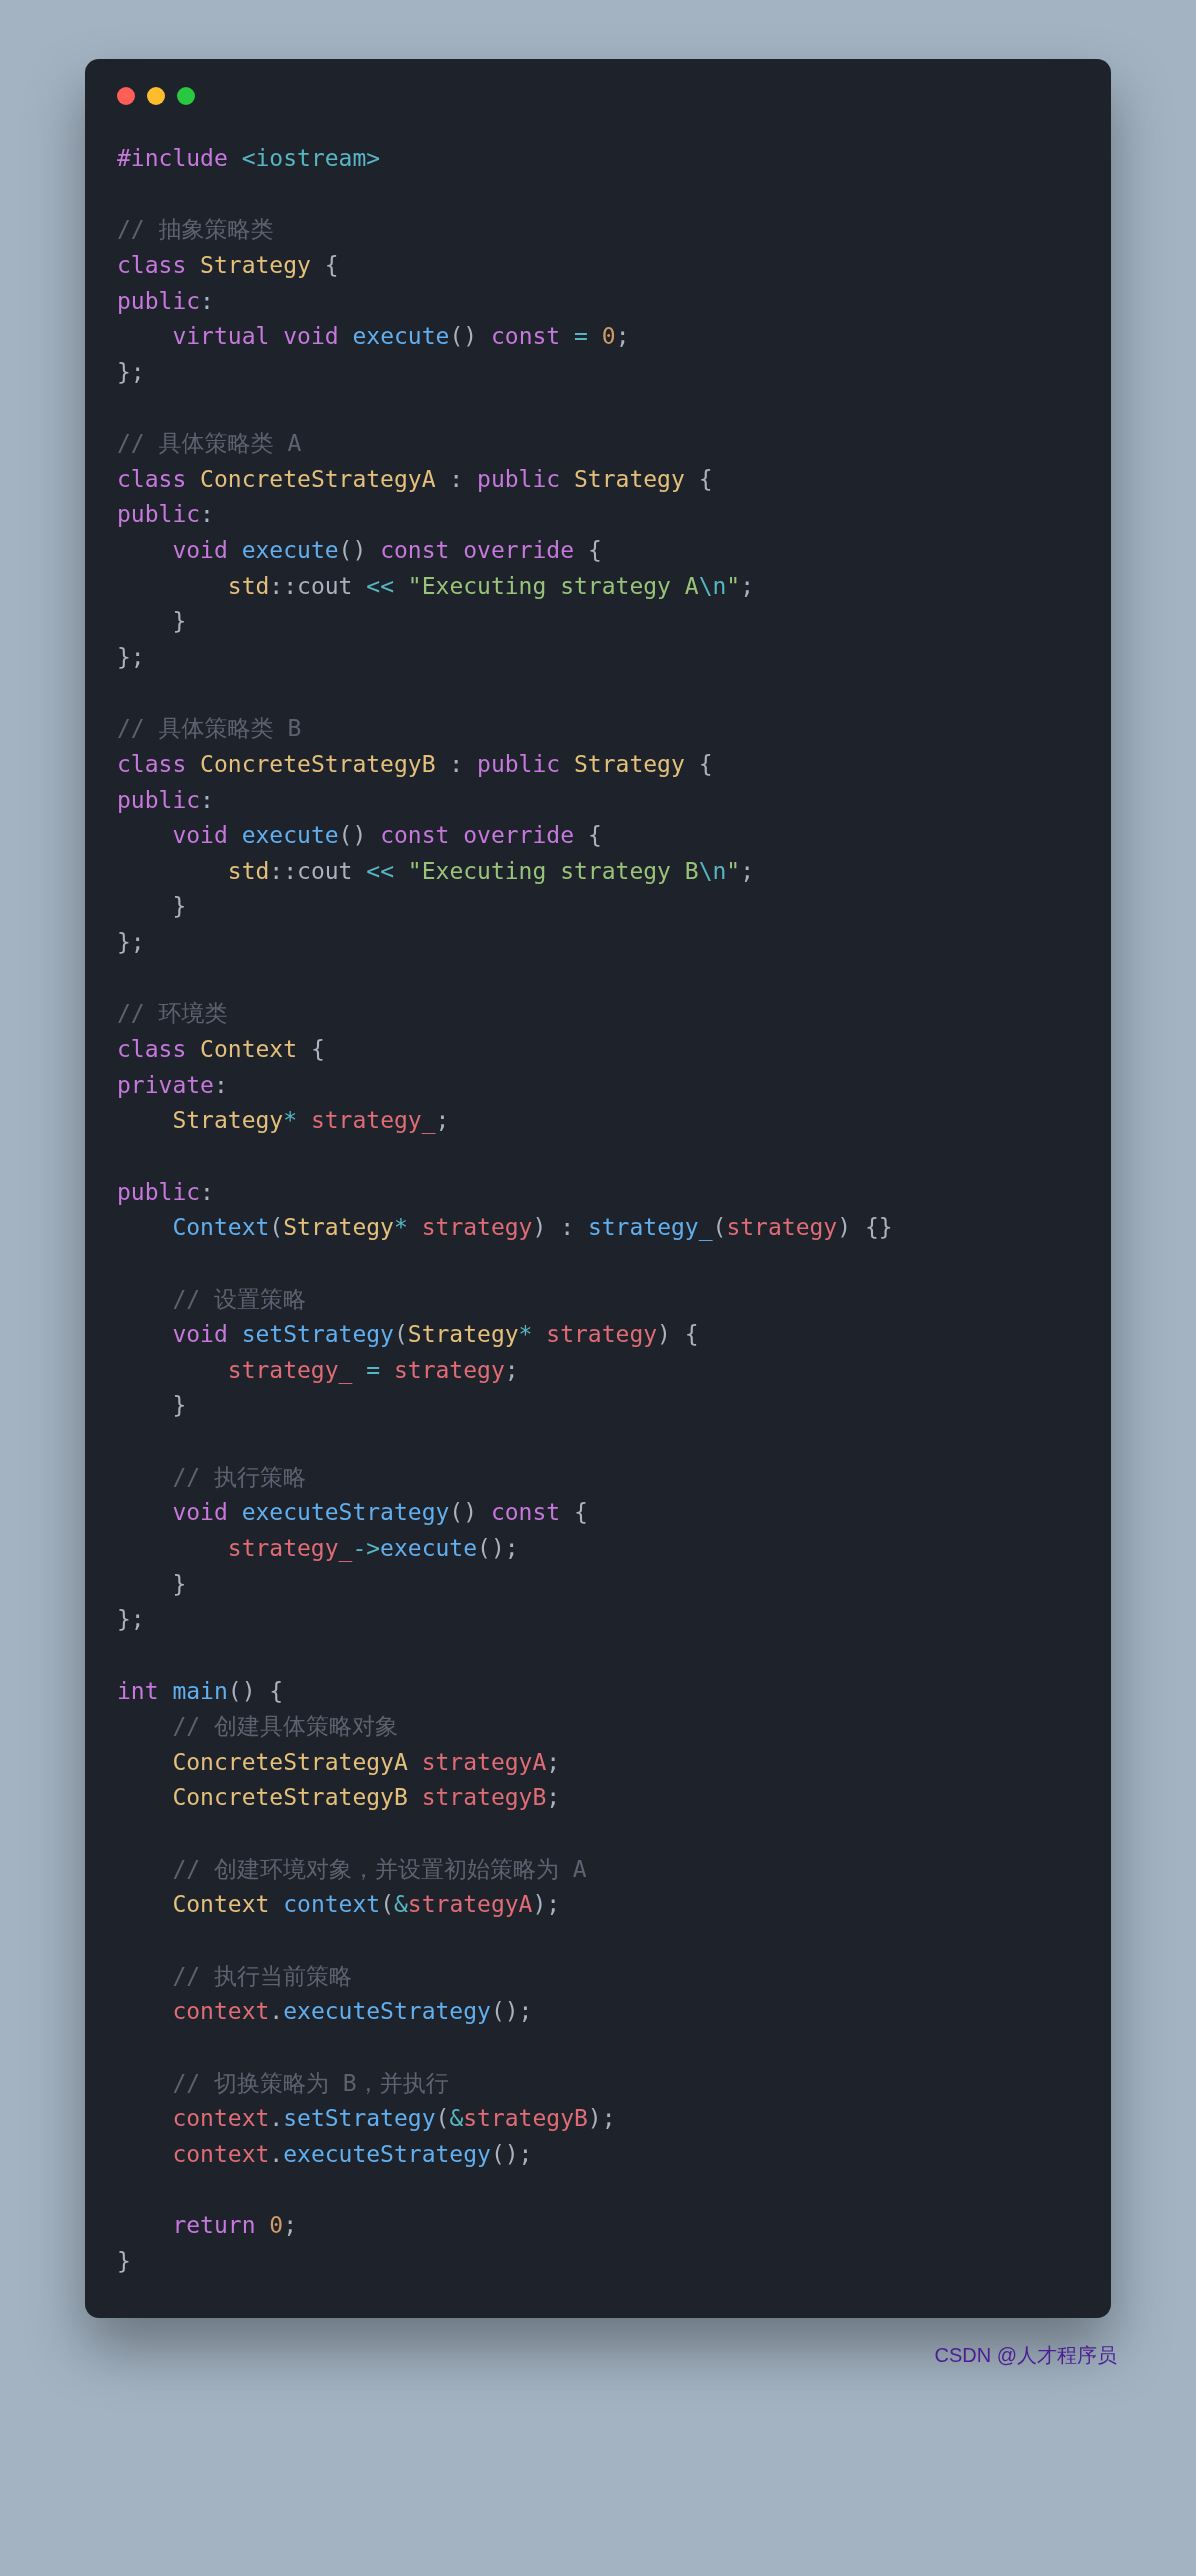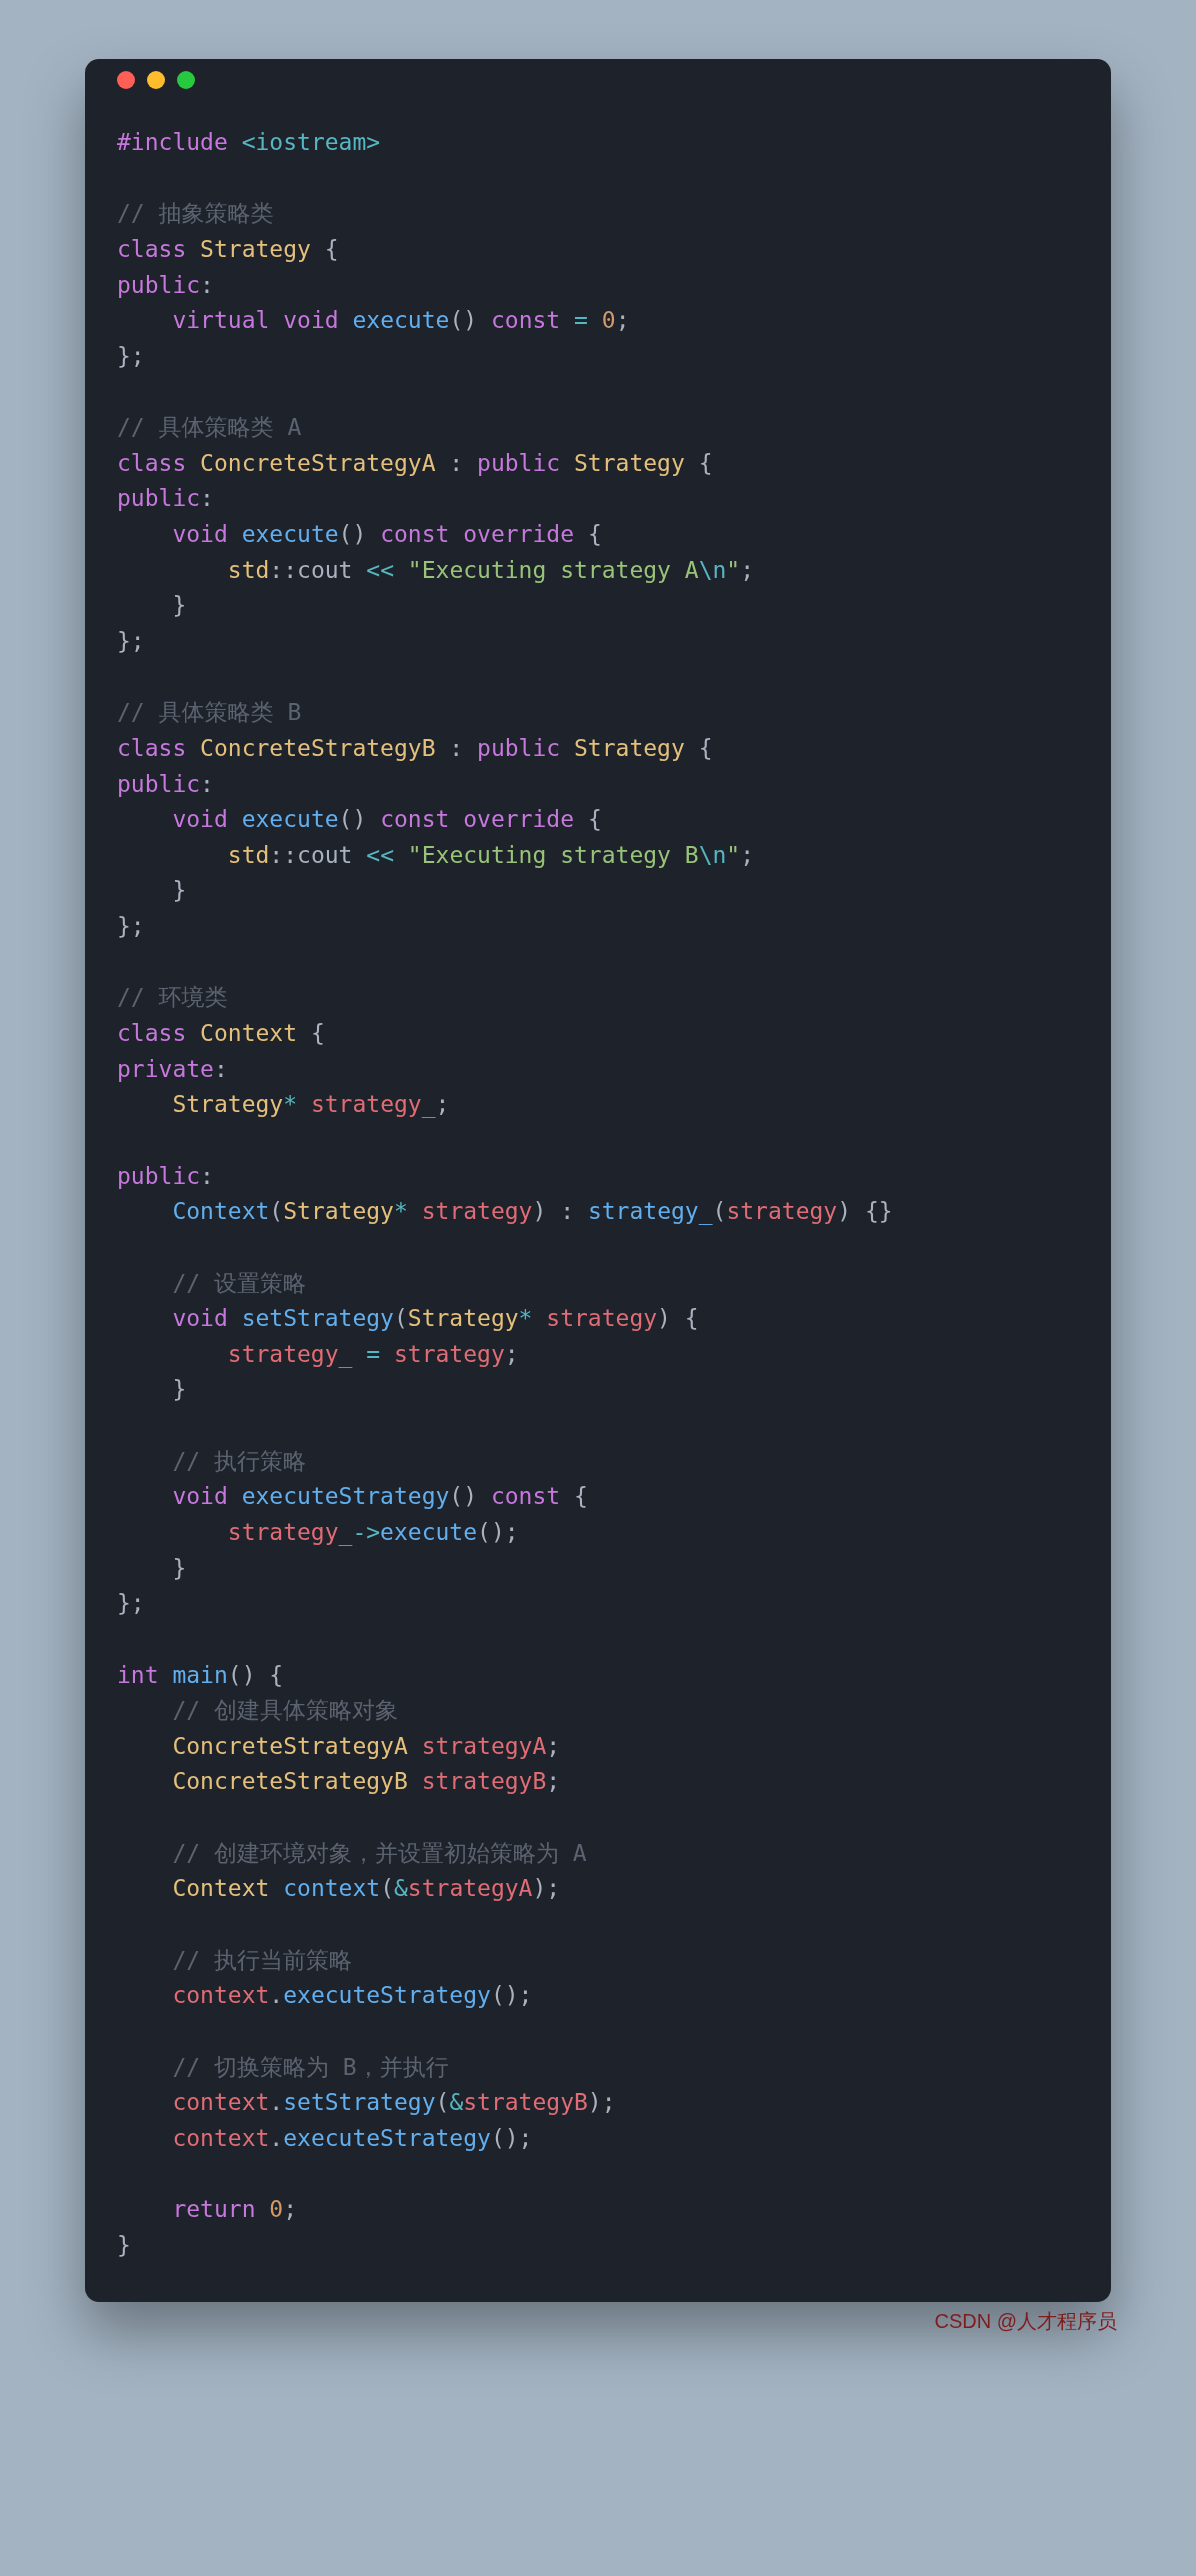--- a/index.html
+++ b/index.html
@@ -13,21 +13,21 @@
     padding: 59px 0;
     display: flex;
     flex-direction: column;
     align-items: center;
   }
   .window {
     background: #1e222a;
     width: 1026px;
     border-radius: 14px;
     box-shadow: 0 30px 59px rgba(0,0,0,0.35);
-    padding: 12px 32px 39px 32px;
+    padding: 28px 32px 39px 32px;
     box-sizing: border-box;
   }
   .titlebar {
     display: flex;
     gap: 12px;
     margin-bottom: 36px;
   }
   .dot {
     width: 18px;
     height: 18px;
@@ -50,24 +50,24 @@
   .kw   { color: #c678dd; }
   .ty   { color: #e5c07b; }
   .fn   { color: #61afef; }
   .pn   { color: #abb2bf; }
   .op   { color: #56b6c2; }
   .num  { color: #d19a66; }
   .str  { color: #98c379; }
   .esc  { color: #56b6c2; }
   .var  { color: #e06c75; }
   .watermark {
-    margin-top: 6px;
+    margin-top: 24px;
     align-self: flex-end;
     margin-right: 79px;
-    color: #7f1d1d;
+    color: #4c1d95;
     font-size: 20px;
     font-family: sans-serif;
   }
 </style>
 </head>
 <body>
 
 <div class="window">
   <div class="titlebar">
     <div class="dot red"></div>

